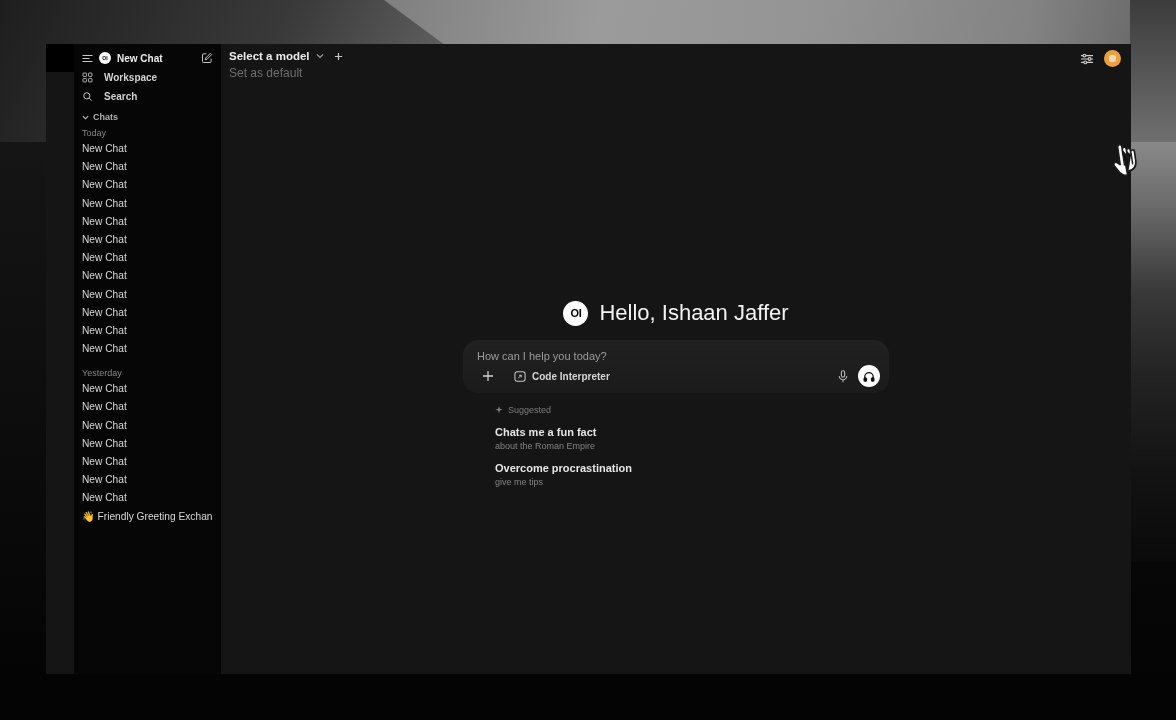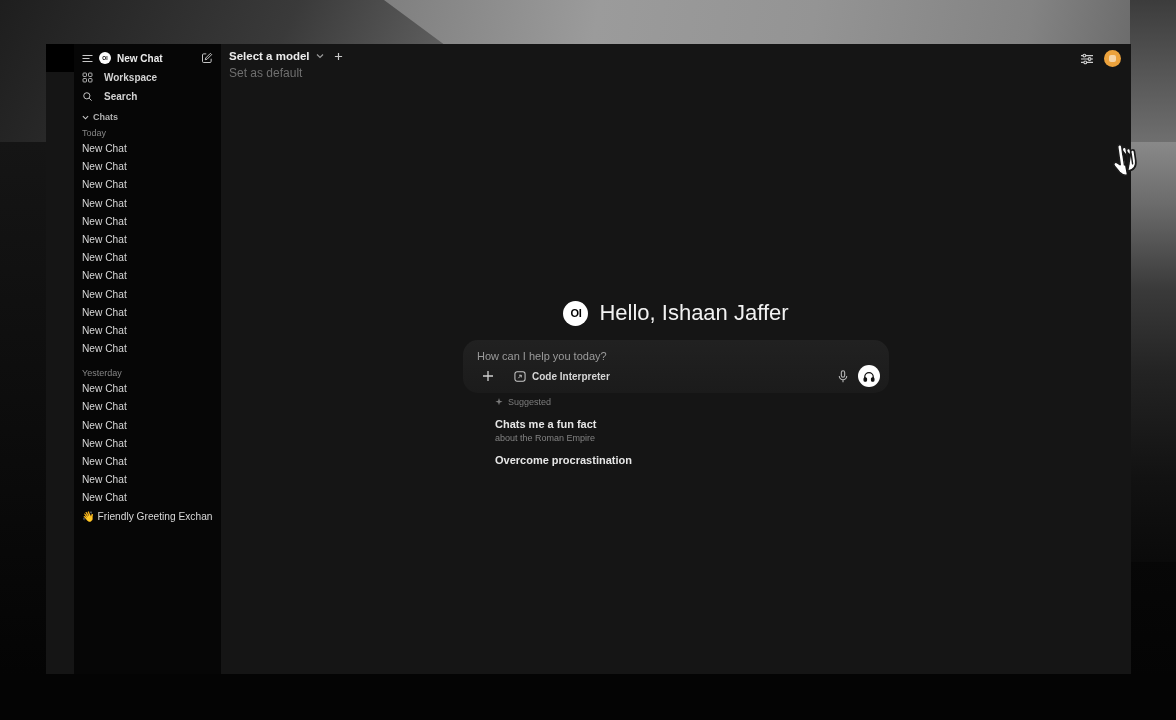--- a/index.html
+++ b/index.html
@@ -77,21 +77,21 @@
   .composer-row { position:absolute; left:19px; right:9px; bottom:6px; height:22px;
     display:flex; align-items:center; }
   .plus-btn { color:#cfcfcf; display:flex; cursor:pointer; }
   .ci-pill { display:flex; align-items:center; gap:6px; margin-left:20px; cursor:pointer;
     color:#d6d6d6; }
   .ci-label { font-size:10px; font-weight:600; }
   .mic-btn { margin-left:auto; color:#b5b5b5; display:flex; cursor:pointer; }
   .call-btn { width:22px; height:22px; border-radius:50%; background:#fff; color:#111;
     display:flex; align-items:center; justify-content:center; margin-left:10px; cursor:pointer; }
 
-  .suggested { position:absolute; top:352px; left:calc(50% - 181px); width:300px; }
+  .suggested { position:absolute; top:360px; left:calc(50% - 181px); width:300px; }
   .suggested-head { display:flex; align-items:center; gap:5px; color:#7d7d7d; height:12px; }
   .suggested-label { font-size:9px; }
   .suggestion { margin-top:10px; cursor:pointer; }
   .s-title { font-size:11px; font-weight:600; color:#e6e6e6; line-height:13px; }
   .s-sub { font-size:9px; color:#838383; line-height:12px; margin-top:1px; }
 
   
   .cursor { position:absolute; left:1108px; top:134px; width:42px; height:46px;
     pointer-events:none; z-index:50; transform:rotate(-8deg); }
 
@@ -269,20 +269,21 @@
             </span>
             <span class="suggested-label">Suggested</span>
           </div>
           <div>
               <div class="suggestion">
                 <div class="s-title">Chats me a fun fact</div>
                 <div class="s-sub">about the Roman Empire</div>
               </div>
               <div class="suggestion">
                 <div class="s-title">Overcome procrastination</div>
+                <div class="s-sub">give me tips</div>
               </div>
             </div>
         </div>
 
       </div>
     </div>
   </div>
 
   <div class="cursor">
     <svg width="42" height="46" viewBox="0 0 32 34">

